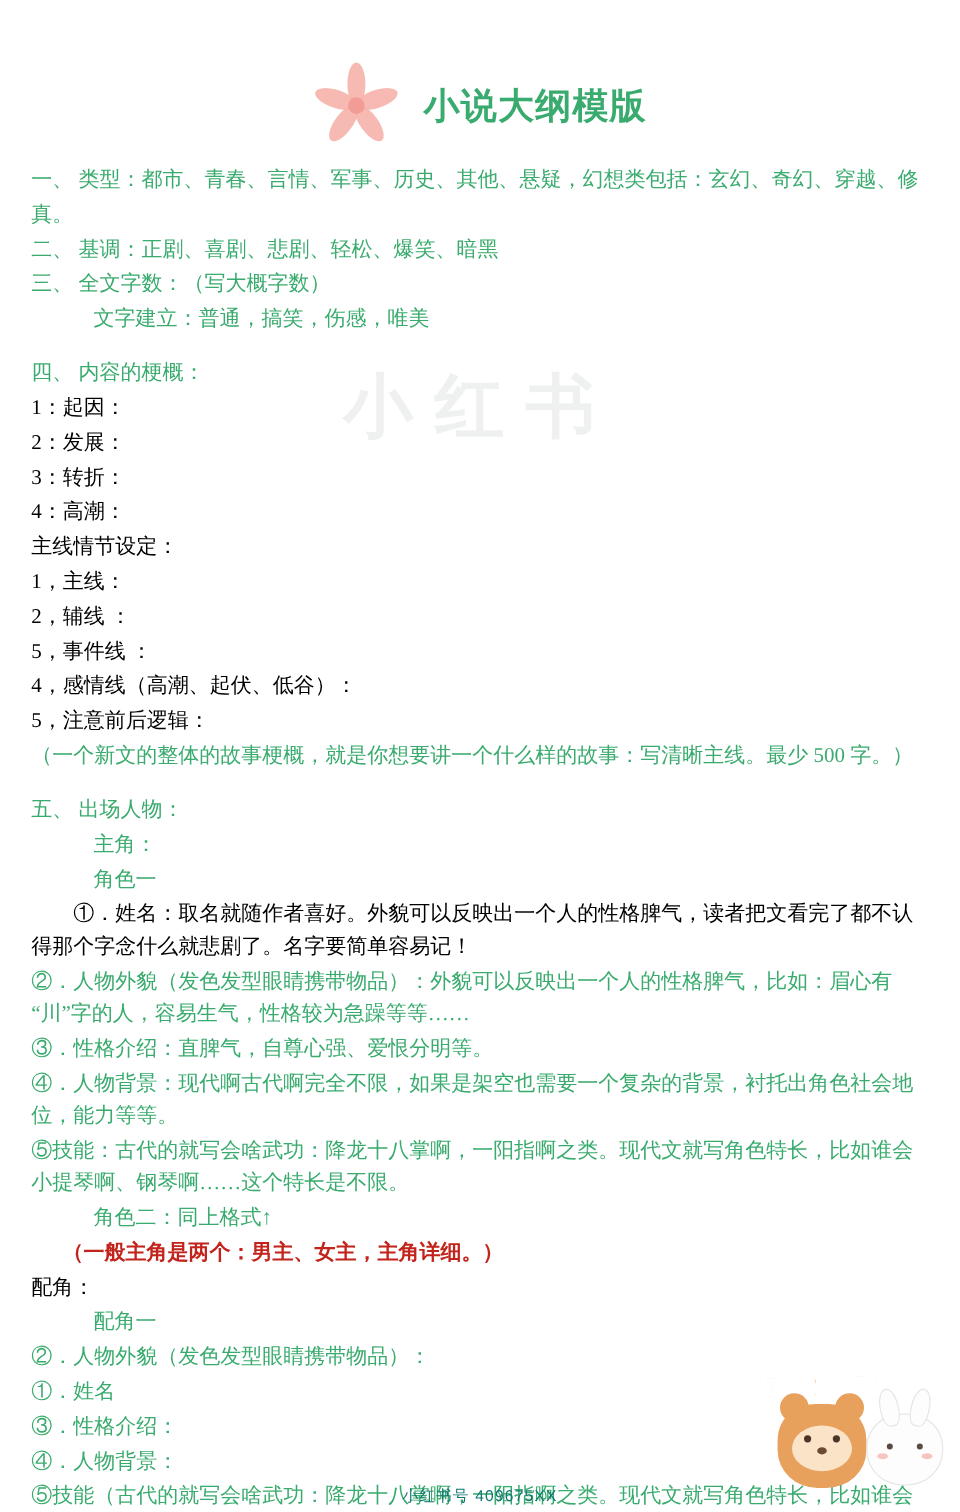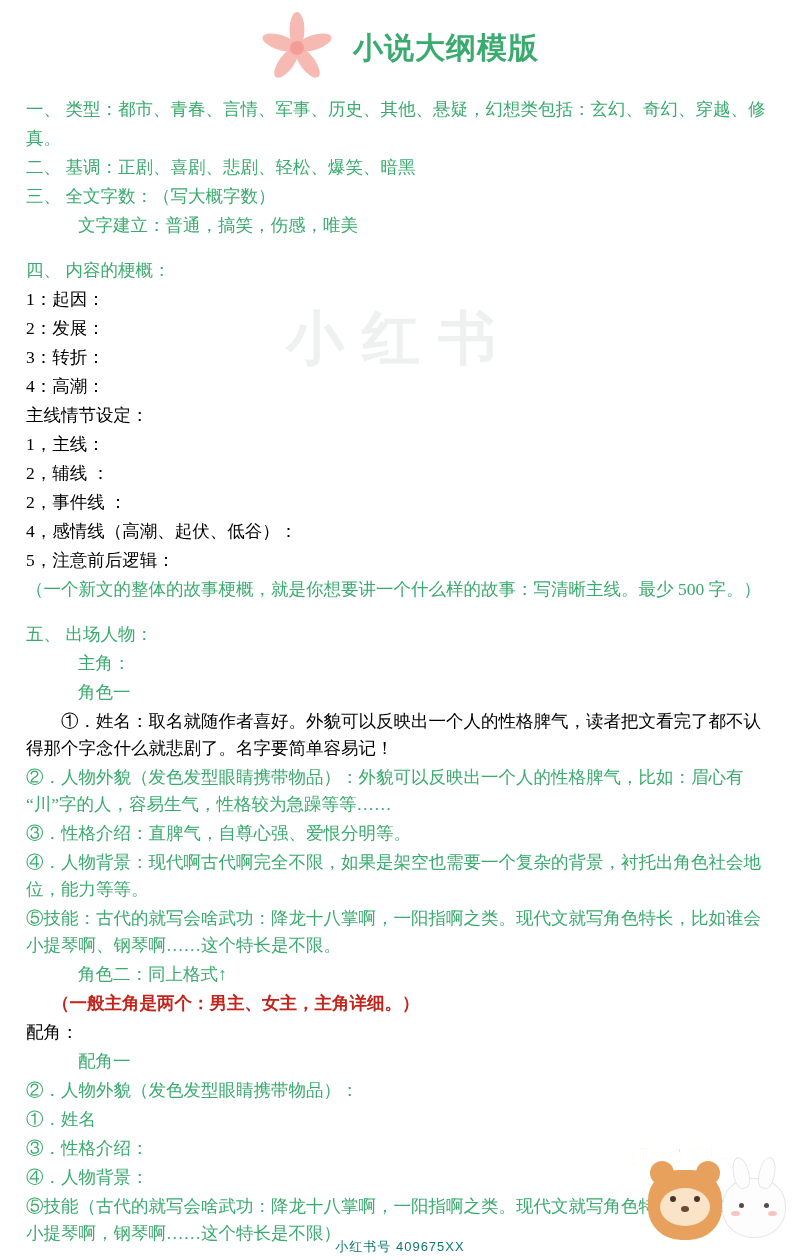--- a/index.html
+++ b/index.html
@@ -40,20 +40,21 @@
     width: 800px;
   }
 
   
   .title-row {
     display: flex;
     align-items: center;
     justify-content: center;
     height: 96px;
     gap: 20px;
+    margin-top: 40px;
   }
   .flower {
     position: relative;
     width: 72px;
     height: 72px;
     flex: 0 0 auto;
   }
   .flower span {
     position: absolute;
     left: 50%;
@@ -249,21 +250,21 @@
       <p class="line green ind2">文字建立：普通，搞笑，伤感，唯美</p>
       <div class="gap-m"></div>
       <p class="line green ind0">四、 内容的梗概：</p>
       <p class="line dark ind0">1：起因：</p>
       <p class="line dark ind0">2：发展：</p>
       <p class="line dark ind0">3：转折：</p>
       <p class="line dark ind0">4：高潮：</p>
       <p class="line dark ind0">主线情节设定：</p>
       <p class="line dark ind0">1，主线：</p>
       <p class="line dark ind0">2，辅线 ：</p>
-      <p class="line dark ind0">2，事件线 ：</p>
+      <p class="line dark ind0">5，事件线 ：</p>
       <p class="line dark ind0">4，感情线（高潮、起伏、低谷）：</p>
       <p class="line dark ind0">5，注意前后逻辑：</p>
       <p class="line green ind0">（一个新文的整体的故事梗概，就是你想要讲一个什么样的故事：写清晰主线。最少 500 字。）</p>
       <div class="gap-m"></div>
       <p class="line green ind0">五、 出场人物：</p>
       <p class="line green ind2">主角：</p>
       <p class="line green ind2">角色一</p>
       <p class="line dark ind0">　　①．姓名：取名就随作者喜好。外貌可以反映出一个人的性格脾气，读者把文看完了都不认得那个字念什么就悲剧了。名字要简单容易记！</p>
       <p class="line green ind0">②．人物外貌（发色发型眼睛携带物品）：外貌可以反映出一个人的性格脾气，比如：眉心有“川”字的人，容易生气，性格较为急躁等等……</p>
       <p class="line green ind0">③．性格介绍：直脾气，自尊心强、爱恨分明等。</p>

